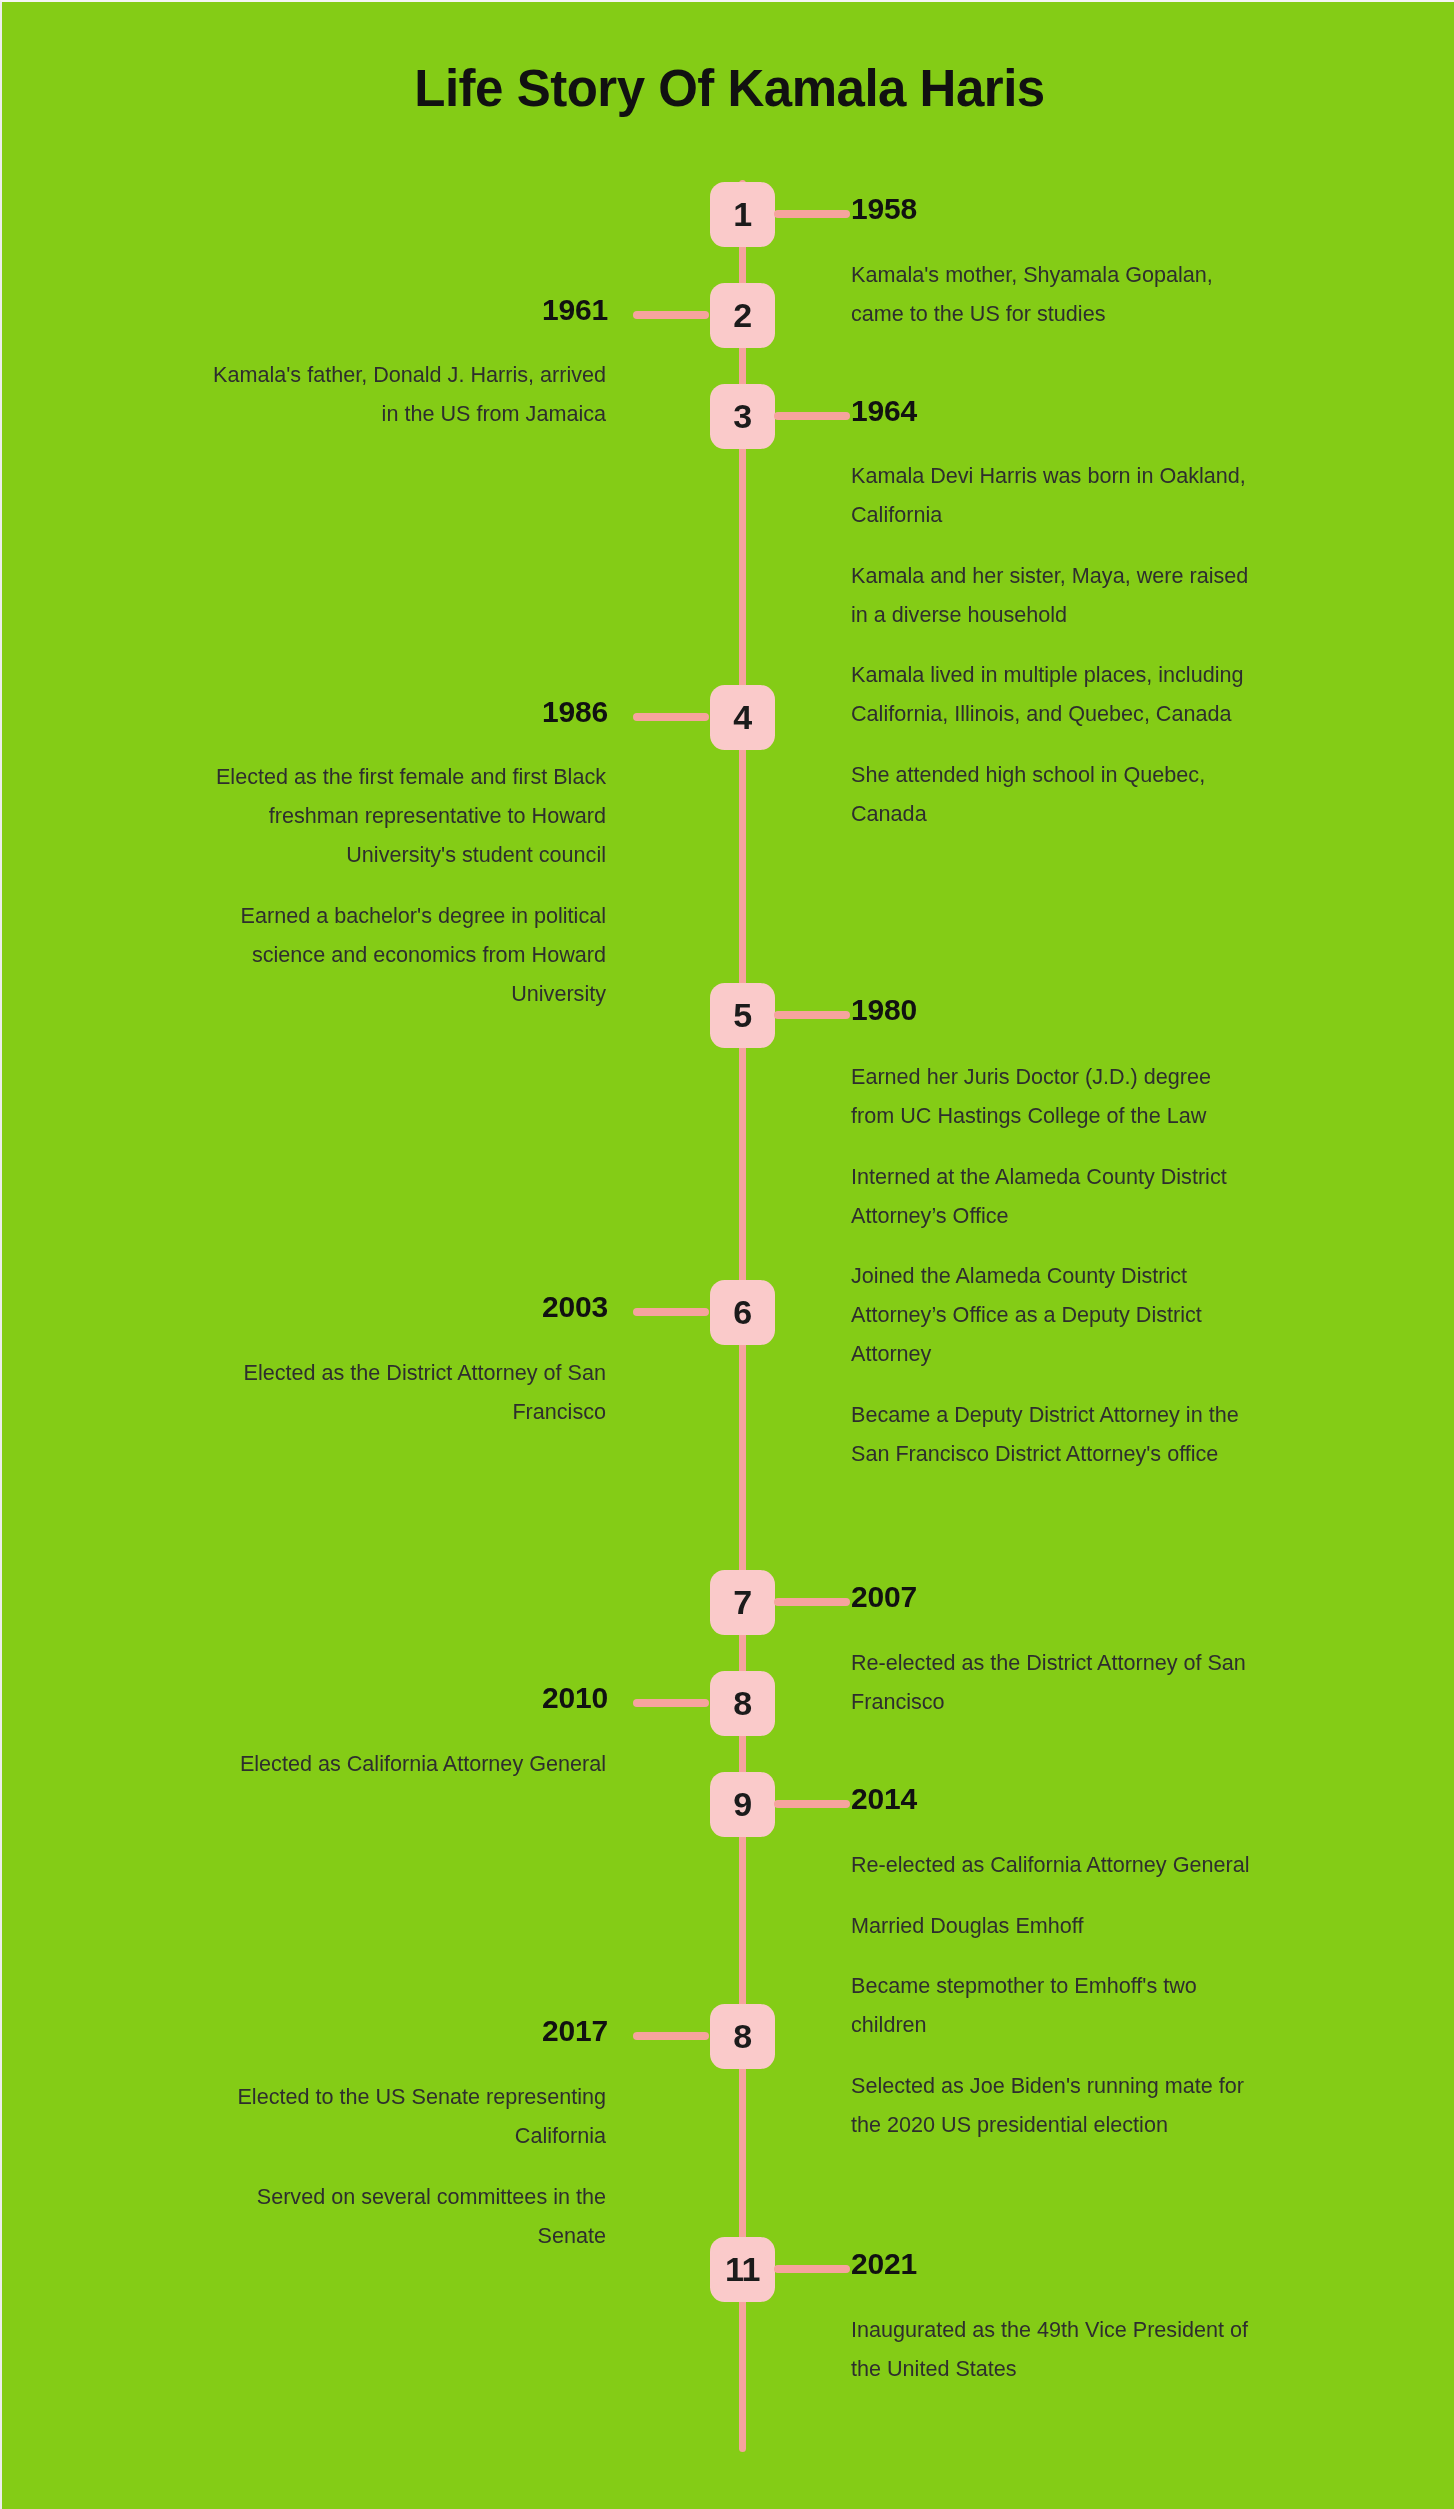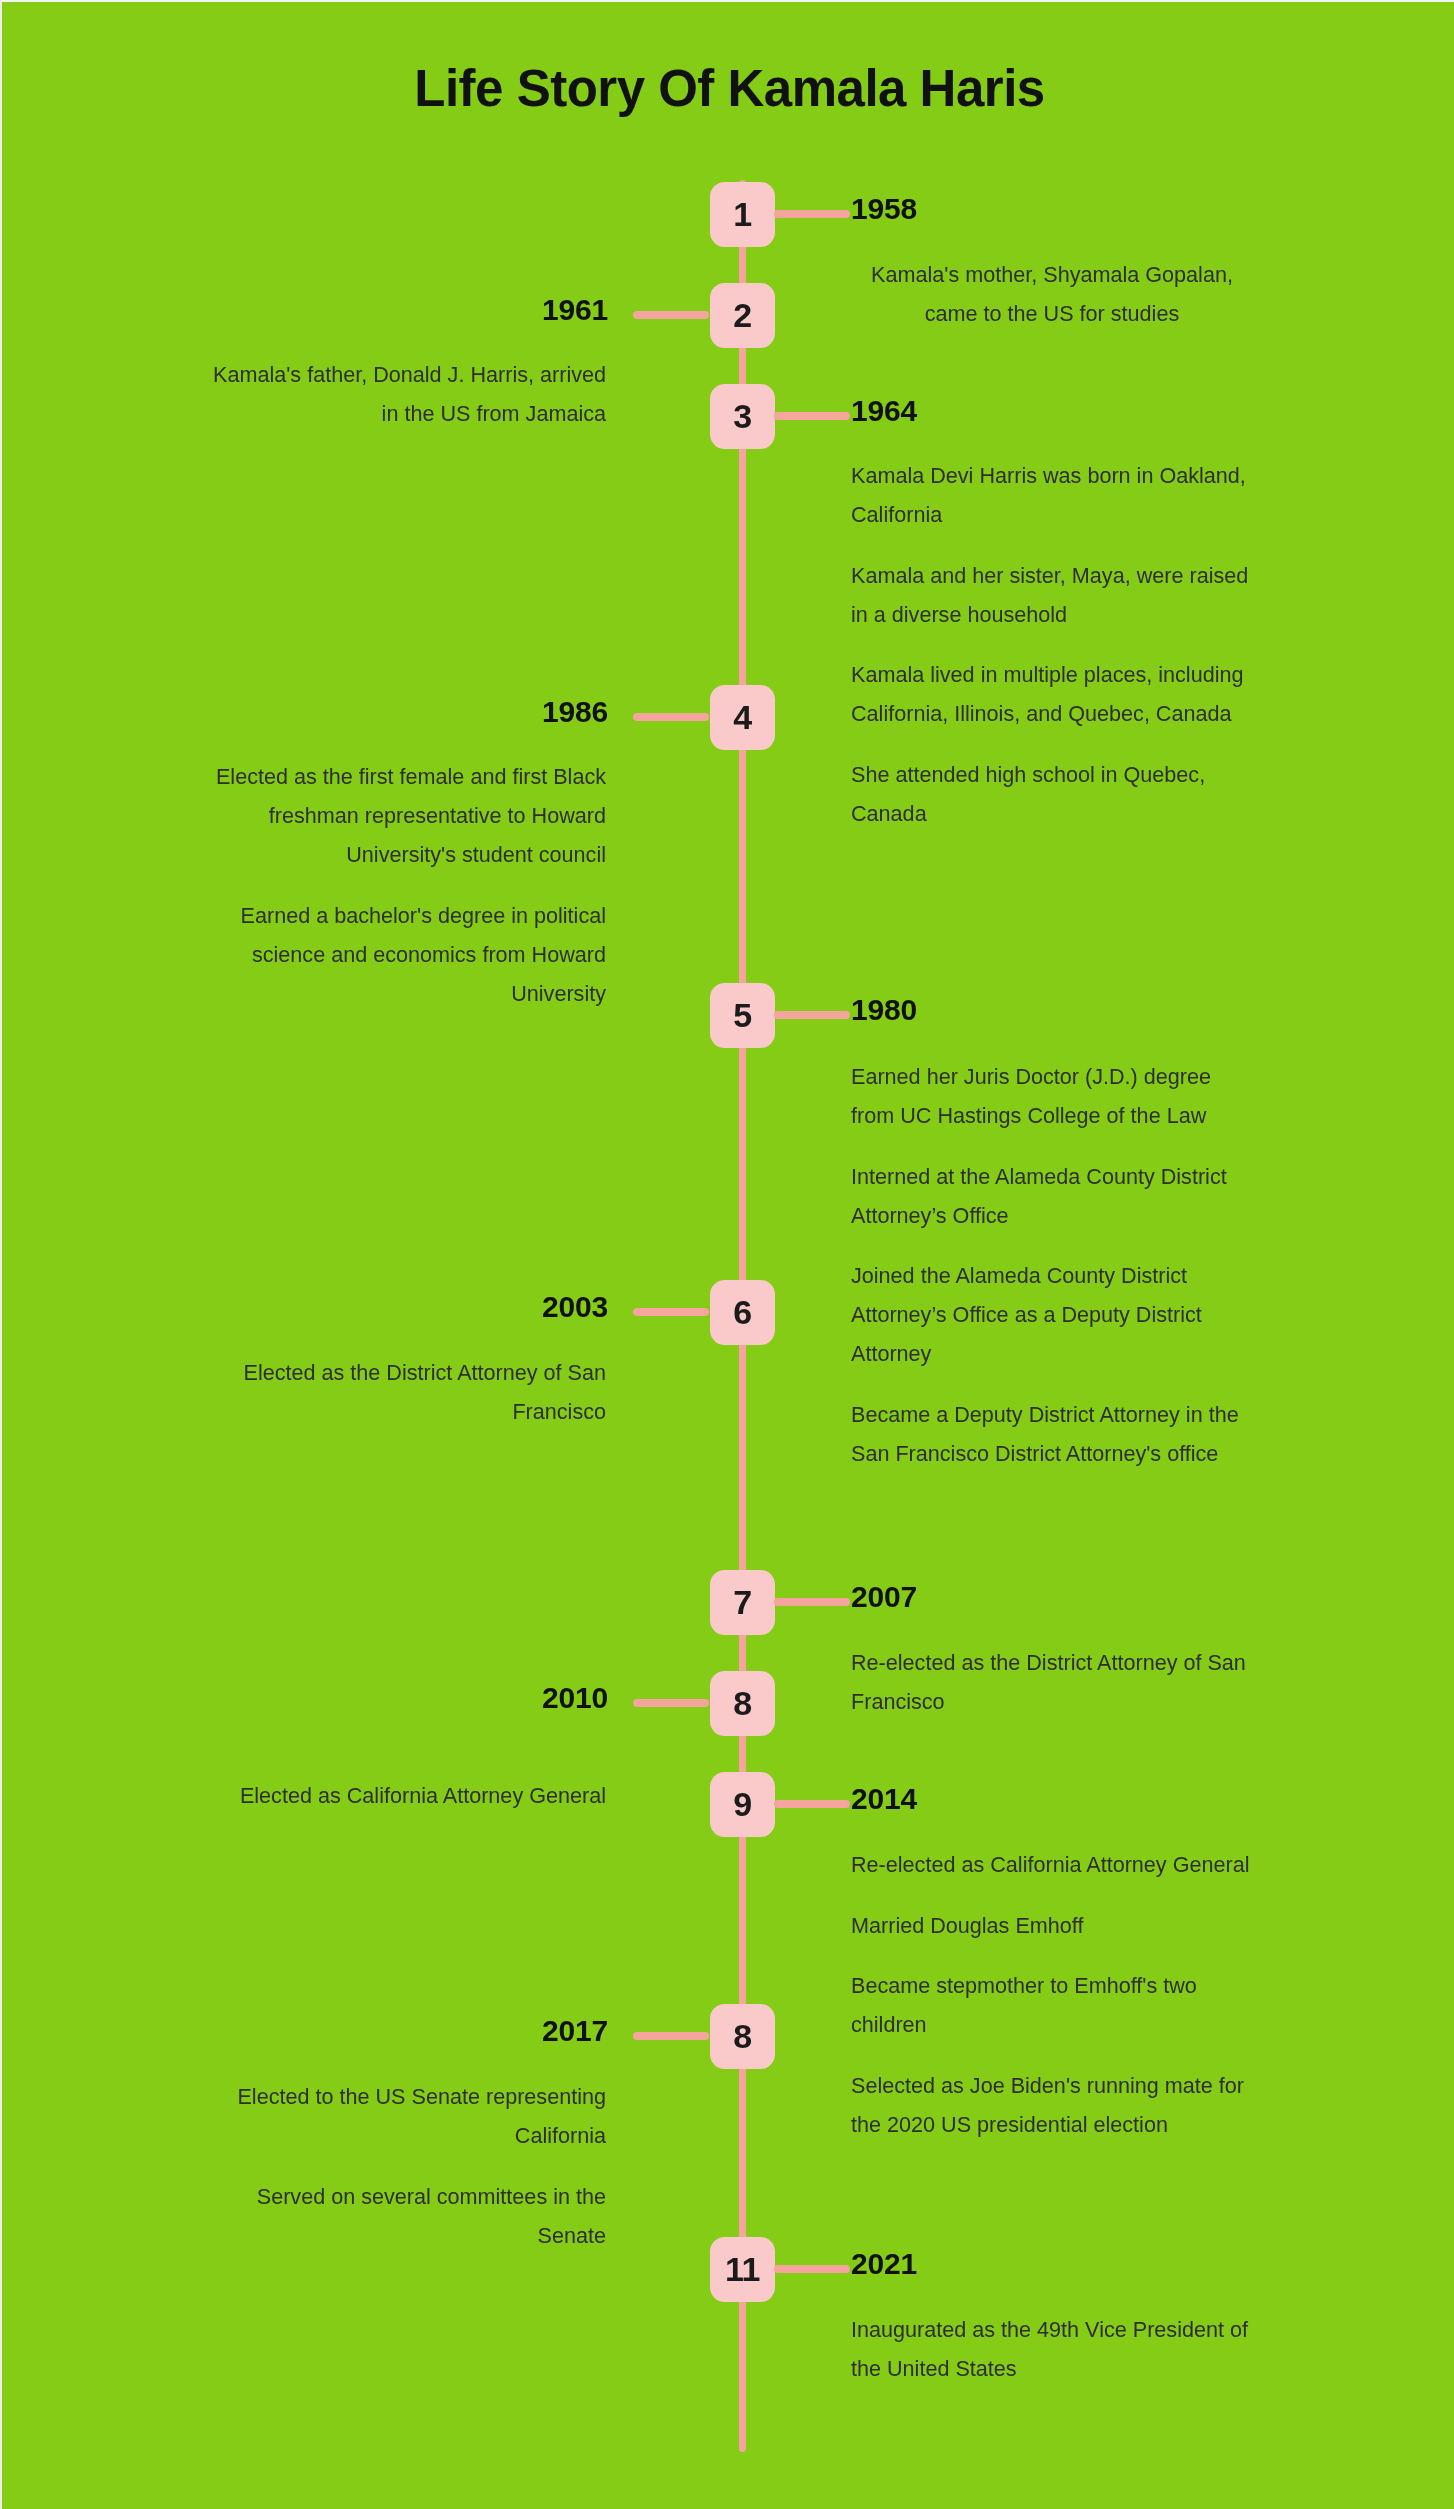--- a/index.html
+++ b/index.html
@@ -123,21 +123,21 @@
 
   <h1 id="title">Life Story Of Kamala Haris</h1>
 
   <div id="spine"></div>
 
   <div class="tl-row" style="top:212px;">
     <div class="badge">1</div>
     <div class="connector right"></div>
     <div class="year right">1958</div>
   </div>
-  <div class="events right" style="top:253px;text-align:center;">
+  <div class="events right" style="top:253px;">
     <div class="event">Kamala's mother, Shyamala Gopalan, came to the US for studies</div>
   </div>
 
   <div class="tl-row" style="top:313px;">
     <div class="badge">2</div>
     <div class="connector left"></div>
     <div class="year left">1961</div>
   </div>
   <div class="events left" style="top:353px;">
     <div class="event">Kamala's father, Donald J. Harris, arrived in the US from Jamaica</div>
@@ -193,21 +193,21 @@
   </div>
   <div class="events right" style="top:1641px;">
     <div class="event">Re-elected as the District Attorney of San Francisco</div>
   </div>
 
   <div class="tl-row" style="top:1701px;">
     <div class="badge">8</div>
     <div class="connector left"></div>
     <div class="year left">2010</div>
   </div>
-  <div class="events left" style="top:1742px;margin-top:32px;">
+  <div class="events left" style="top:1742px;">
     <div class="event">Elected as California Attorney General</div>
   </div>
 
   <div class="tl-row" style="top:1802px;">
     <div class="badge">9</div>
     <div class="connector right"></div>
     <div class="year right">2014</div>
   </div>
   <div class="events right" style="top:1843px;">
     <div class="event">Re-elected as California Attorney General</div>

